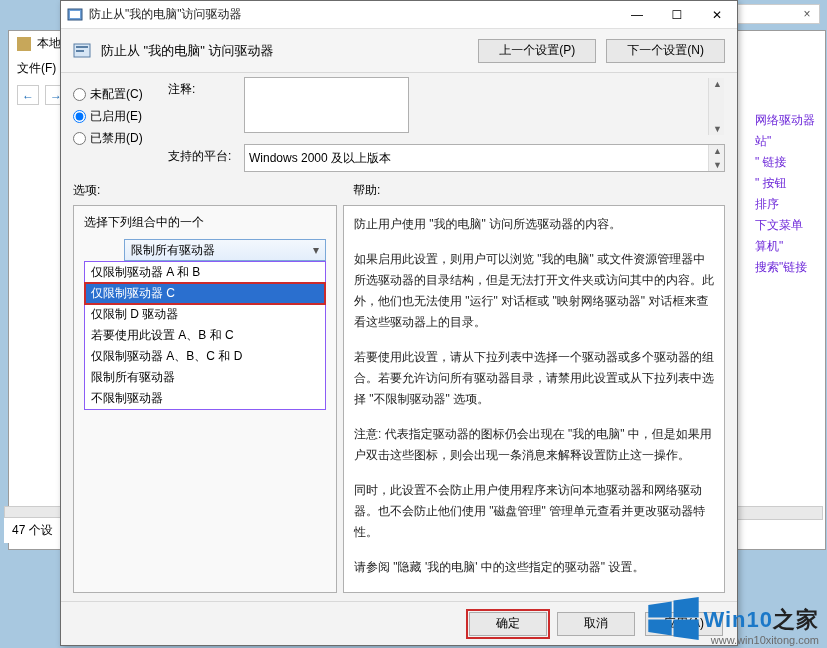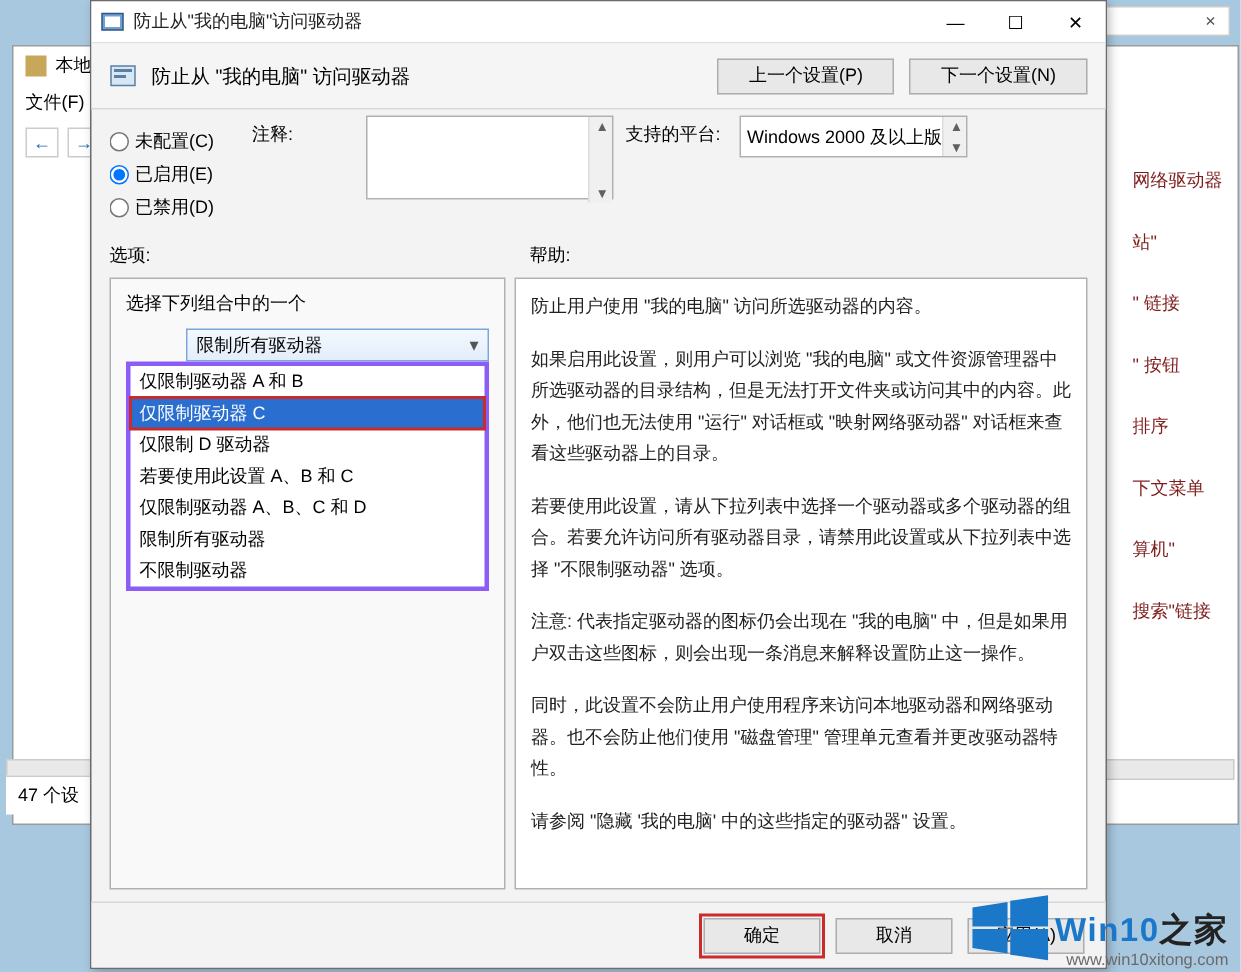--- a/index.html
+++ b/index.html
@@ -43,22 +43,22 @@
   .bg-console-nav span {
     width:22px; height:20px; background:#fff;
     border:1px solid #ccc; display:inline-flex; align-items:center; justify-content:center;
   }
 
   .bg-side-labels {
     position: absolute;
     right: 6px; top: 110px;
     width: 70px;
     font-size: 12px;
-    color: #7f1d1d;
-    display: flex; flex-direction: column; gap: 20px;
+    color: #6d28d9;
+    display: flex; flex-direction: column; 
   }
   .bg-side-labels div { background: rgba(255,255,255,0.6); padding: 2px 4px;}
 
   .bg-count {
     position: absolute;
     left: 4px; bottom: 105px;
     background: #fff;
     border-top: 1px solid #ccc;
     padding: 4px 8px;
     width: 60px;
@@ -140,21 +140,21 @@
   }
 
   .body-top {
     display:flex;
     padding: 4px 12px 0 12px;
   }
   .radio-col { width: 95px; padding-top: 4px;}
   .radio-row { display:flex; align-items:center; gap:4px; margin: 5px 0; }
   .radio-row input { margin:0; }
 
-  .comment-col { flex:1; display:flex; flex-direction:row; gap:8px;}
+  .comment-col { flex:1; display:flex; flex-direction:column; gap:8px;}
   .comment-line { display:flex; gap:12px; align-items:flex-start;}
   .comment-line .lbl { width:64px; padding-top:4px;}
   .comment-line textarea, .comment-line .platform-box {
     flex:1; height:56px;
     border:1px solid #b0b0b0;
     resize:none;
     font-family:inherit; font-size:12px;
     padding:3px 4px;
     background:#fff;
   }
@@ -202,21 +202,21 @@
     display:flex; align-items:center;
     padding: 0 6px;
     font-size:12px;
     cursor:pointer;
   }
   .combo-box::after {
     content:"▾"; margin-left:auto; color:#555;
   }
   .dropdown {
     position:absolute; left:0; right:0; top:22px;
-    border:3px solid #8b5cf6;
+    border:1px solid #8b5cf6;
     background:#fff;
     z-index:5;
   }
   .dropdown .item {
     padding:2px 6px; font-size:12px;
     cursor:pointer;
   }
   .dropdown .item.selected {
     background:#2a6fcf; color:#fff;
     outline: 2px solid #cc2b2b;

